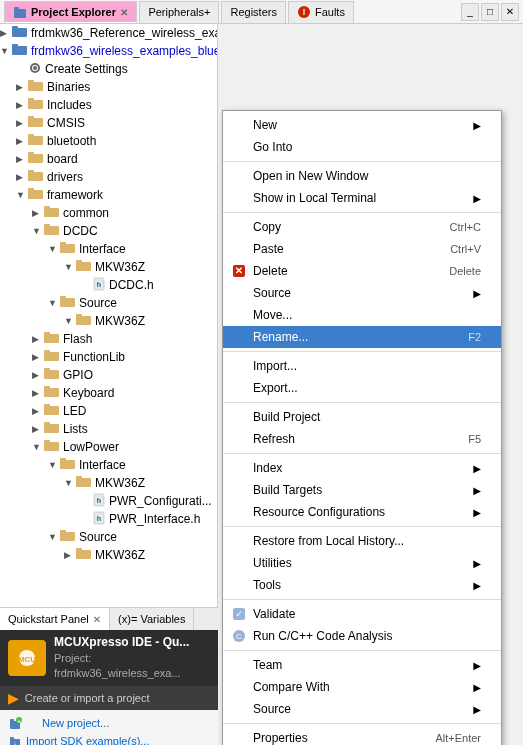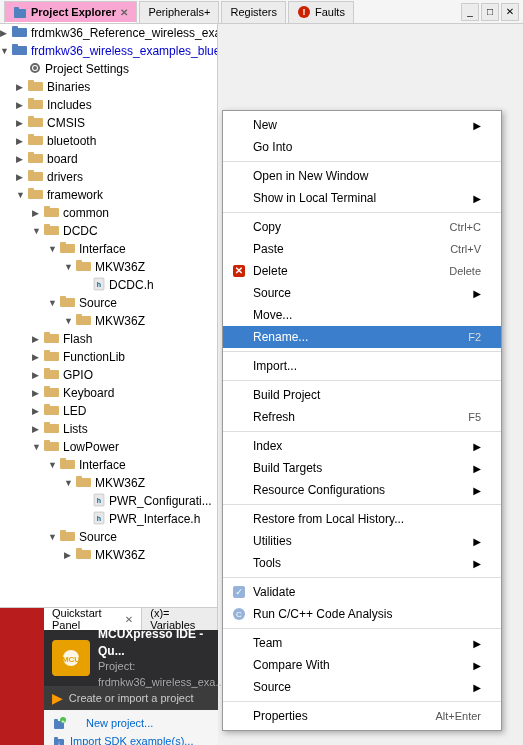--- a/index.html
+++ b/index.html
@@ -101,23 +101,22 @@
     .item-label {
       font-size: 12px;
     }
 
     
     .bottom-panel {
       position: absolute;
       bottom: 0;
       left: 0;
       width: 218px;
-      background: #b91c1c;
+      background: #ec4899;
       border-top: 1px solid #ccc;
-      padding-left: 44px;
     }
     .bottom-tab-bar {
       display: flex;
       background: #ececec;
       height: 22px;
     }
     .bottom-tab {
       padding: 2px 8px;
       font-size: 11px;
       border-right: 1px solid #ccc;
@@ -303,21 +302,21 @@
         </svg></span>
       <span class="item-label" style="color: rgb(0, 0, 204);">frdmkw36_wireless_examples_bluetooth_beacon_freertos &lt;Debug&gt;</span>
     </div>
     <div class="tree-item">
       <span class="indent"></span>
       <span class="expand-arrow"></span>
       <span style="margin-right: 3px; flex-shrink: 0;"><svg width="14" height="14" viewBox="0 0 14 14">
           <circle cx="7" cy="7" r="4" fill="none" stroke="#666" stroke-width="2"></circle>
           <circle cx="7" cy="7" r="2" fill="#666"></circle>
         </svg></span>
-      <span class="item-label">Project Settings</span>
+      <span class="item-label">Create Settings</span>
     </div>
     <div class="tree-item">
       <span class="indent"></span>
       <span class="expand-arrow">▶</span>
       <span style="margin-right: 3px; flex-shrink: 0;"><svg width="16" height="13" viewBox="0 0 16 13">
           <rect x="0" y="3" width="15" height="9" rx="1" fill="#dcb56a"></rect>
           <rect x="0" y="1" width="6" height="4" rx="1" fill="#dcb56a"></rect>
         </svg></span>
       <span class="item-label">Binaries</span>
     </div>
@@ -699,20 +698,24 @@
     <div class="menu-item highlighted">
       <span class="menu-item-icon"></span>
       <span class="menu-item-label">Rename...</span>
       <span class="shortcut">F2</span>
     </div>
     <div class="menu-separator"></div>
     <div class="menu-item">
       <span class="menu-item-icon"></span>
       <span class="menu-item-label">Import...</span>
     </div>
+    <div class="menu-item">
+      <span class="menu-item-icon"></span>
+      <span class="menu-item-label">Export...</span>
+    </div>
     <div class="menu-separator"></div>
     <div class="menu-item">
       <span class="menu-item-icon"></span>
       <span class="menu-item-label">Build Project</span>
     </div>
     <div class="menu-item">
       <span class="menu-item-icon"></span>
       <span class="menu-item-label">Refresh</span>
       <span class="shortcut">F5</span>
     </div>

